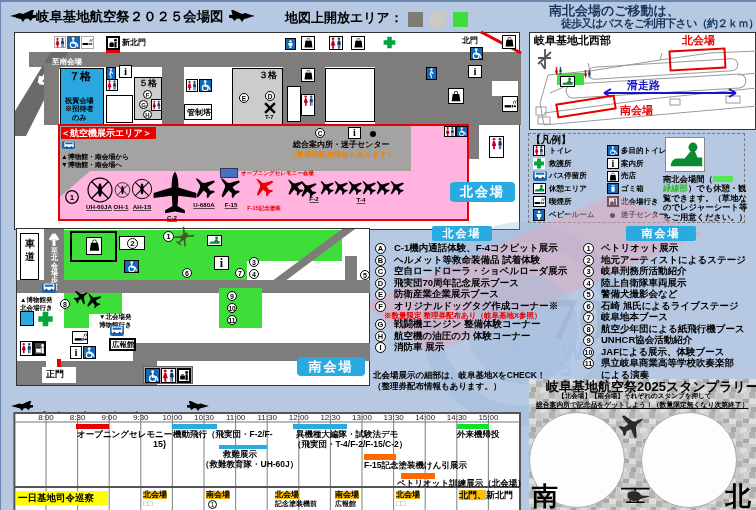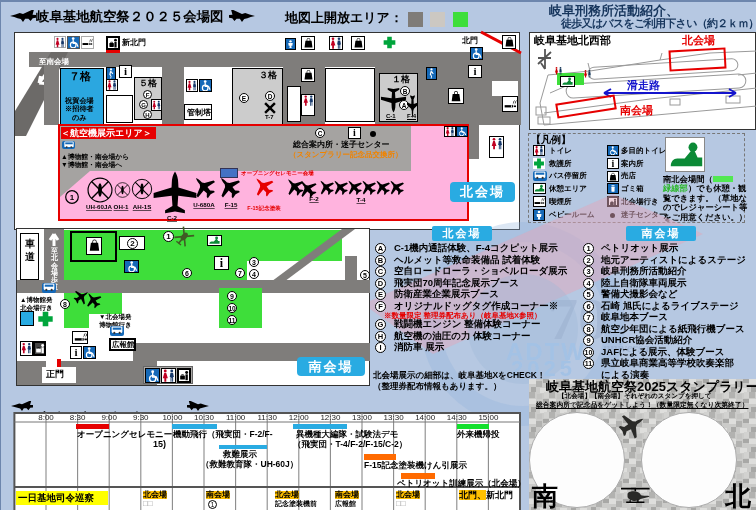--- a/index.html
+++ b/index.html
@@ -105,21 +105,21 @@
       </svg>
 
 <div class="t" style="left:284px;top:9px;font-size:13px;font-weight:bold;color:#000">地図上開放エリア：</div>
 
 <div class="nb" style="left:407px;top:10px;width:15px;height:15px;background:#7f7c78"></div>
 
 <div class="nb" style="left:429px;top:10px;width:15px;height:15px;background:#ccc8c2"></div>
 
 <div class="nb" style="left:452px;top:10px;width:15px;height:15px;background:#3ede3a"></div>
 
-<div class="t" style="left:548px;top:2px;font-size:13px;font-weight:bold;color:#17365d">岐阜刑務所活動紹介、</div>
+<div class="t" style="left:548px;top:2px;font-size:13px;font-weight:bold;color:#17365d">南北会場のご移動は、</div>
 <div class="t" style="left:560px;top:16px;font-size:11px;font-weight:bold;color:#17365d;letter-spacing:-.7px">徒歩又はバスをご利用下さい（約２ｋｍ）</div>
 </div>
 
 <div id="nmap" class="nb" style="left:13px;top:30px;width:506px;height:198px;background:#fff;border:1px solid #333">
 
 <svg class="ab" style="left:0;top:0" width="506" height="198" viewBox="0 0 506 198">
 
 <rect x="14" y="19" width="492" height="15" fill="#7f7d7b"></rect>
 
 <polygon points="36,19 53,19 11,103 0,103 0,78" fill="#6c6a68"></polygon>
@@ -134,21 +134,21 @@
 
 <rect x="360" y="30" width="51" height="62" fill="#7f7d7b"></rect>
 
 <rect x="403" y="19" width="103" height="73" fill="#7f7d7b"></rect>
 
 <rect x="452" y="92" width="12" height="34" fill="#7f7d7b"></rect>
 
 <path d="M466,-1 L506,20" stroke="#e60000" stroke-width="3" fill="none"></path>
 </svg>
 
-<div class="t" style="left:24px;top:25px;font-size:7.5px;font-weight:bold;color:#fff">至南会場</div>
+<div class="t" style="left:37px;top:25px;font-size:7.5px;font-weight:bold;color:#fff">至南会場</div>
 
 <div class="nb" style="left:39px;top:3px;width:12px;height:12px;background:#fff;border:1px solid #aaa">
         <svg width="10" height="11" viewBox="0 0 20 19" preserveAspectRatio="xMidYMid meet">
           <use href="#wom" fill="#c00022"></use>
           <use href="#man" fill="#17396b" transform="translate(10,0)"></use>
         </svg>
       </div>
 
 <div class="nb" style="left:52px;top:3px;width:13px;height:13px;background:#1569b8;border:1px solid #555">
         <svg width="11" height="11" viewBox="0 0 17 18">
@@ -290,35 +290,20 @@
 
 <div class="bx" style="left:286px;top:61px;width:14px;height:22px">
         <svg width="11" height="11" viewBox="0 0 20 19" preserveAspectRatio="xMidYMid meet">
           <use href="#wom" fill="#c00022"></use>
           <use href="#man" fill="#17396b" transform="translate(10,0)"></use>
         </svg>
       </div>
 
 <div class="bx" style="left:310px;top:35px;width:50px;height:54px"></div>
 
-<div class="nb" style="left:364px;top:40px;width:39px;height:49px;background:#ccc;border:1px solid #000">
-<div class="t" style="left:12px;top:1px;font-size:9px;font-weight:bold">１格</div>
-<div class="cn" style="left:20px;top:12px;width:10px;height:10px;font-size:6.5px;line-height:9px">B</div>
-
-<svg class="ab" style="left:0px;top:11px" width="27" height="29" viewBox="0 0 20 20">
-          <use href="#big" transform="rotate(180 10 10)"></use>
-        </svg>
-<div class="cn" style="left:19px;top:26px;width:10px;height:10px;font-size:6.5px;line-height:9px">A</div>
-
-<svg class="ab" style="left:26px;top:18px" width="13" height="27" viewBox="0 0 20 20" preserveAspectRatio="none">
-          <use href="#jet" transform="rotate(180 10 10)"></use>
-        </svg>
-<div class="t" style="left:6px;top:39px;font-size:6px;font-weight:bold;text-decoration:underline">C-1</div>
-<div class="t" style="left:27px;top:39px;font-size:6px;font-weight:bold;text-decoration:underline">F-4</div>
-      </div>
 
 <div class="nb" style="left:411px;top:34px;width:11px;height:13px;background:#1569b8;border:1px solid #000">
         <svg width="9" height="11" viewBox="0 0 12 20">
           <use href="#run" fill="#fff"></use>
         </svg>
       </div>
 
 <div class="bx" style="left:453px;top:32px;width:14px;height:13px;text-align:center;font-family:'Liberation Serif',serif;font-weight:bold;font-size:11px;line-height:11px">i</div>
 
 <div class="bx" style="left:433px;top:55px;width:16px;height:16px">
@@ -362,21 +347,21 @@
 <div class="t" style="left:1px;top:27px;font-size:6.8px;font-weight:bold;line-height:1.2">▲博物館・南会場から<br>▼博物館・南会場へ</div>
 
 <div class="cn" style="left:255px;top:2px;width:10px;height:10px;font-size:6.5px;line-height:9px">C</div>
 
 <div class="bx" style="left:288px;top:1px;width:13px;height:12px;text-align:center;font-family:'Liberation Serif',serif;font-weight:bold;font-size:10px;line-height:10px">i</div>
 
 <div class="nb" style="left:310px;top:5px;width:6px;height:6px;border-radius:50%;background:#000"></div>
 
 <div class="t" style="left:233px;top:15px;font-size:8px;font-weight:bold">総合案内所・迷子センター</div>
 
-<div class="t" style="left:229px;top:25px;font-size:7.5px;font-weight:bold;color:#f08300">（スタンプラリー記念品交換所）</div>
+<div class="t" style="left:229px;top:25px;font-size:7.5px;font-weight:bold;color:#f08300">（整理券配布情報もあります）</div>
 
 <div class="nb" style="left:160px;top:42px;width:18px;height:10px;background:#4472c4;border:1px solid #335"></div>
 
 <div class="t" style="left:181px;top:45px;font-size:5.5px;color:#e60000;font-weight:bold">オープニングセレモニー会場</div>
 
 <div class="bx" style="left:384px;top:0px;width:12px;height:11px">
           <svg width="10" height="9" viewBox="0 0 20 19" preserveAspectRatio="xMidYMid meet">
             <use href="#wom" fill="#c00022"></use>
             <use href="#man" fill="#17396b" transform="translate(10,0)"></use>
           </svg>

